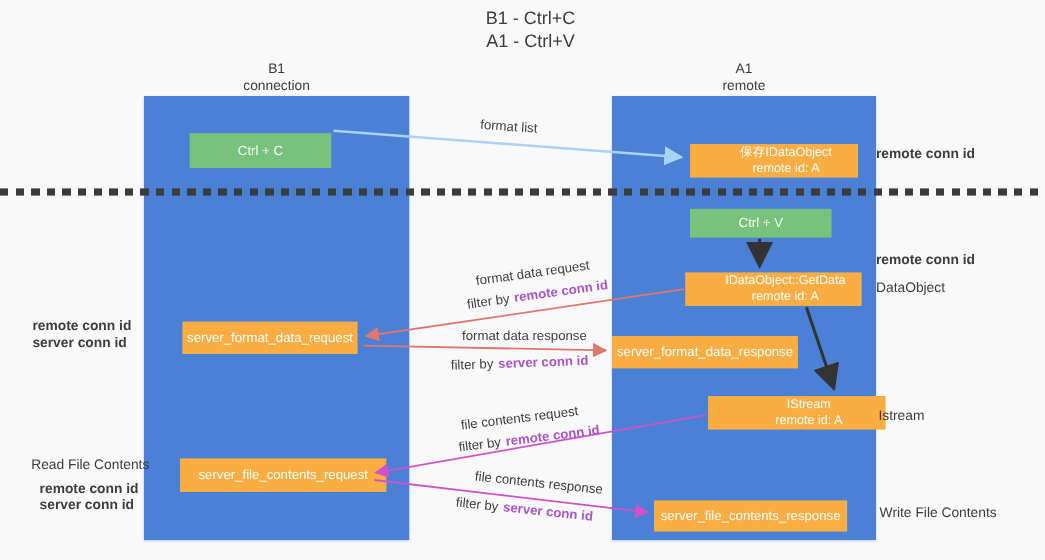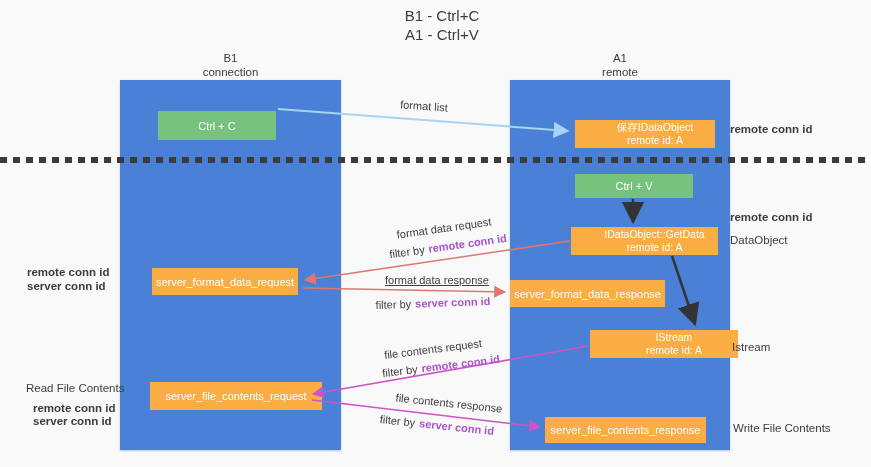--- a/index.html
+++ b/index.html
@@ -127,21 +127,21 @@
     <line x1="312" y1="400" x2="540" y2="427" stroke="#cf53c8" stroke-width="1.5" marker-end="url(#hMagenta)"></line>
   </svg>
 
   <div class="elabel" style="left:424px;top:106px;transform:translate(-50%,-50%) rotate(4deg);">format list</div>
 
   <div class="elabel" style="left:444px;top:228px;transform:translate(-50%,-50%) rotate(-8deg);">format data request</div>
   <div class="elabel" style="left:448px;top:246px;transform:translate(-50%,-50%) rotate(-8deg);">
     <span class="pfx">filter by</span><span class="purple">remote conn id</span>
   </div>
 
-  <div class="elabel" style="left:437px;top:280px;transform:translate(-50%,-50%);text-decoration:underline;">format data response</div>
+  <div class="elabel" style="left:437px;top:280px;transform:translate(-50%,-50%);">format data response</div>
   <div class="elabel" style="left:433px;top:303px;transform:translate(-50%,-50%) rotate(-2deg);">
     <span class="pfx">filter by</span><span class="purple">server conn id</span>
   </div>
 
   <div class="elabel" style="left:433px;top:349px;transform:translate(-50%,-50%) rotate(-7deg);">file contents request</div>
   <div class="elabel" style="left:441px;top:366px;transform:translate(-50%,-50%) rotate(-7deg);">
     <span class="pfx">filter by</span><span class="purple">remote conn id</span>
   </div>
 
   <div class="elabel" style="left:449px;top:403px;transform:translate(-50%,-50%) rotate(6deg);">file contents response</div>

